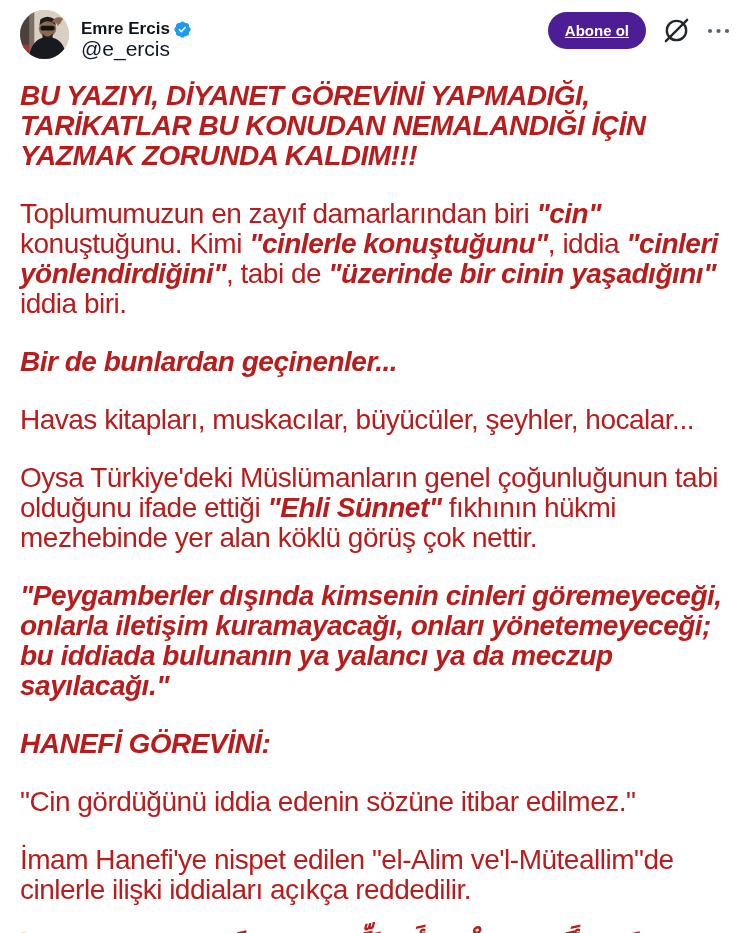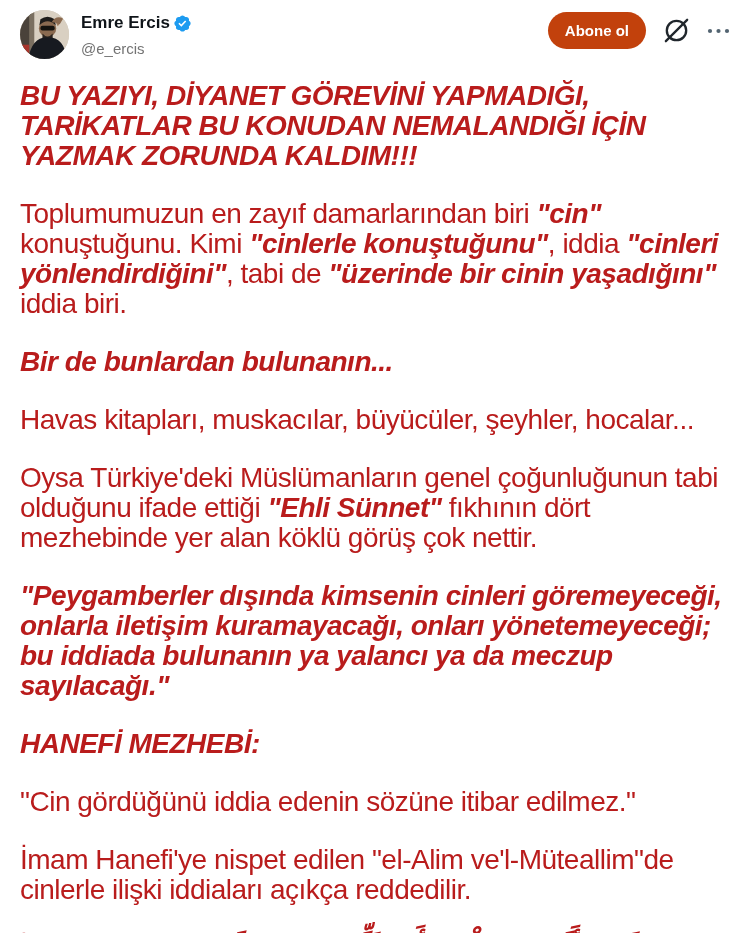--- a/index.html
+++ b/index.html
@@ -14,31 +14,32 @@
     overflow:hidden;
   }
   
   .hdr{display:flex;align-items:flex-start;}
   .avatar{
     width:49px;height:49px;border-radius:50%;
     overflow:hidden;flex:none;cursor:pointer;background:#cfc6b8;
   }
   .avatar svg{display:block;width:100%;height:100%;}
   .user{margin-left:12px;flex:1;min-width:0;padding-top:3px;}
-  .name-row{display:flex;align-items:center;line-height:20px;}
+  .name-row{display:flex;align-items:center;line-height:20px;margin-top:6px;}
   .name{font-size:17px;font-weight:700;color:#0f1419;cursor:pointer;}
   .badge{margin-left:3px;display:inline-flex;}
   .badge svg{width:19px;height:19px;}
-  .handle{font-size:15px;color:#737373;line-height:20px;margin-top:6px;}
+  .handle{font-size:21px;color:#0f172a;line-height:20px;margin-top:0;}
   .actions{display:flex;align-items:center;gap:15px;padding-top:2px;flex:none;}
   .subscribe{
-    background:#c2410c;color:#ffffff;border:none;
+    background:#4c1d95;color:#ffffff;border:none;
     height:37px;padding:0 17px;border-radius:19px;
     font-family:inherit;font-size:15px;font-weight:700;
     cursor:pointer;
+    text-decoration:underline;
   }
   .icon-btn{display:inline-flex;align-items:center;justify-content:center;cursor:pointer;background:none;border:none;padding:0;}
   .grok svg{width:31px;height:31px;display:block;}
   .more svg{width:23px;height:6px;display:block;}
   
   .body{
     margin-top:22px;
     font-size:28px;
     line-height:30px;
     letter-spacing:-0.5px;
@@ -97,23 +98,23 @@
           <circle cx="11.5" cy="3" r="2.1" fill="#536471"></circle>
           <circle cx="20" cy="3" r="2.1" fill="#536471"></circle>
         </svg>
       </span>
     </div>
   </div>
 
   <div class="body">
       <p><span class="em">BU YAZIYI, DİYANET GÖREVİNİ YAPMADIĞI, TARİKATLAR BU KONUDAN NEMALANDIĞI İÇİN YAZMAK ZORUNDA KALDIM!!!</span></p>
       <p><span>Toplumumuzun en zayıf damarlarından biri </span><span class="em">"cin"</span><span> konuştuğunu. Kimi </span><span class="em">"cinlerle konuştuğunu"</span><span>, iddia </span><span class="em">"cinleri yönlendirdiğini"</span><span>, tabi de </span><span class="em">"üzerinde bir cinin yaşadığını"</span><span> iddia biri.</span></p>
-      <p><span class="em">Bir de bunlardan bulunanın...</span></p>
+      <p><span class="em">Bir de bunlardan geçinenler...</span></p>
       <p><span>Havas kitapları, muskacılar, büyücüler, şeyhler, hocalar...</span></p>
-      <p><span>Oysa Türkiye'deki Müslümanların genel çoğunluğunun tabi olduğunu ifade ettiği </span><span class="em">"Ehli Sünnet"</span><span> fıkhının dört mezhebinde yer alan köklü görüş çok nettir.</span></p>
+      <p><span>Oysa Türkiye'deki Müslümanların genel çoğunluğunun tabi olduğunu ifade ettiği </span><span class="em">"Ehli Sünnet"</span><span> fıkhının hükmi mezhebinde yer alan köklü görüş çok nettir.</span></p>
       <p><span class="em">"Peygamberler dışında kimsenin cinleri göremeyeceği, onlarla iletişim kuramayacağı, onları yönetemeyeceği; bu iddiada bulunanın ya yalancı ya da meczup sayılacağı."</span></p>
-      <p><span class="em">HANEFİ MEZHEBİ:</span></p>
+      <p><span class="em">HANEFİ GÖREVİNİ:</span></p>
       <p><span>"Cin gördüğünü iddia edenin sözüne itibar edilmez."</span></p>
       <p><span>İmam Hanefi'ye nispet edilen "el-Alim ve'l-Müteallim"de cinlerle ilişki iddiaları açıkça reddedilir.</span></p>
       <p><span>İmam Havas, </span><span class="em" lang="ar">"مَنِ ادَّعَى أَنَّهُ يَرَى الْجِنَّ أَوْ يُكَلِّمُهُمْ فَهُوَ مُتَّهَمٌ عِنْدَنَا، لِأَنَّهُمْ لَا</span></p>
     </div>
 
 </div>
 
 </body></html>

